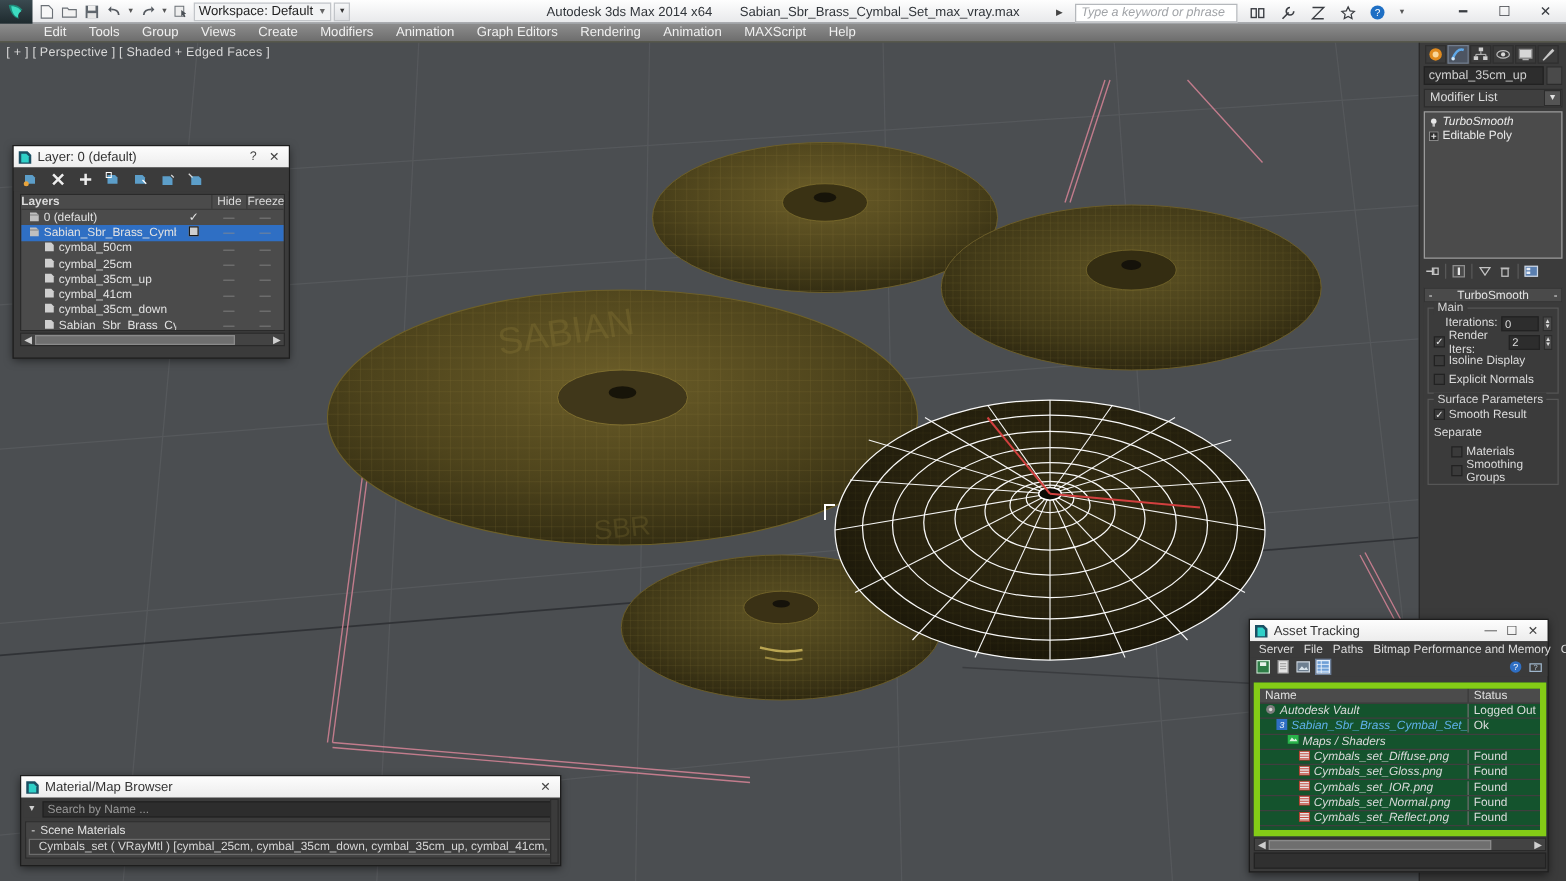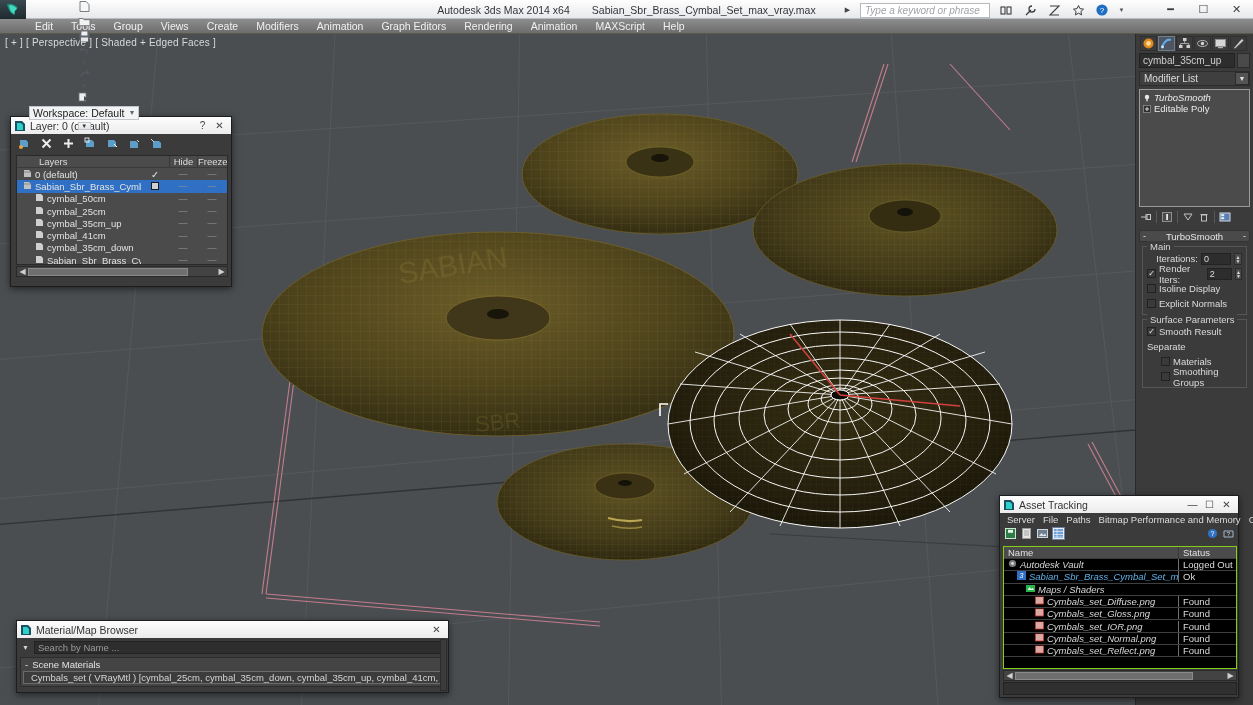--- a/index.html
+++ b/index.html
@@ -7,21 +7,21 @@
     font-family:"Liberation Sans", sans-serif; background:#4a4d50; }
   body { position:relative; font-size:11px; color:#d8d8d8; }
 
   
   #titlebar { position:absolute; left:0; top:0; width:1253px; height:19px;
     background:linear-gradient(#fefefe,#e8e9eb); border-bottom:1px solid #b9bcc0;
     display:flex; align-items:center; color:#2b2b2b; }
   .maxlogo { width:26px; height:19px; background:linear-gradient(#3a4a50,#1e2a2e);
     display:flex; align-items:center; justify-content:center; }
   .maxlogo svg { display:block; }
-  .qat { display:flex; align-items:center; gap:2px; padding:0 3px; height:19px;flex-direction:column; }
+  .qat { display:flex; align-items:center; gap:2px; padding:0 3px; height:19px; }
   .qbtn { width:16px; height:16px; display:flex; align-items:center; justify-content:center;
     color:#3c4043; }
   .qcaret { font-size:6px; color:#555; width:7px; text-align:center; }
   .wsbox { height:15px; background:#f2f3f4; border:1px solid #c2c5c9; display:flex;
     align-items:center; padding:0 3px; font-size:10.5px; color:#222; gap:4px; }
   .wsdrop { width:13px; height:15px; background:linear-gradient(#f6f7f8,#dfe1e4);
     border:1px solid #c2c5c9; display:flex;align-items:center;justify-content:center;
     font-size:6px; color:#333;}
   #apptitle { position:absolute; left:0; top:0; width:1253px; height:19px;
     display:flex; align-items:center; justify-content:center; gap:22px;
@@ -68,21 +68,21 @@
 
   
   #layerdlg { left:10px; top:116px; width:222px; height:171px; }
   #layertools { height:19px; background:#3b3b3b; display:flex; align-items:center;
     padding-left:6px; gap:8px; }
   .ltool { width:14px; height:14px; display:flex; align-items:center; justify-content:center; }
   #layerlistwrap { position:absolute; left:5px; top:38px; width:212px; height:110px;
     background:#4b4b4b; border:1px solid #2a2a2a; overflow:hidden; }
   .lhdr { display:flex; height:12px; background:#4b4b4b; border-bottom:1px solid #3a3a3a;
     font-size:9.5px; color:#dcdcdc; align-items:center; }
-  .lhdr .c1 { flex:1; padding-left:22px; }
+  .lhdr .c1 { flex:1; padding-left:0;font-weight:bold; }
   .lhdr .c2 { width:28px; text-align:center; border-left:1px solid #3a3a3a; }
   .lhdr .c3 { width:30px; text-align:center; border-left:1px solid #3a3a3a; }
   .lrow { display:flex; height:12.3px; align-items:center; font-size:9.5px; color:#e2e2e2; }
   .lrow.sel { background:#2f6fc4; }
   .lrow .c1 { flex:1; display:flex; gap:3px; overflow:hidden;
     white-space:nowrap; }
   .lrow .ck { width:28px; text-align:center; }
   .lrow .c2,.lrow .c3 { width:28px; text-align:center; color:#8b8b8b; font-size:9px; }
   .lrow .c3 { width:30px; }
   .lico { width:9px; height:9px; flex:none; display:inline-block; }
@@ -112,21 +112,21 @@
   #asset { left:999px; top:495px; width:240px; height:203px; }
   #assetmenu { height:13px; display:flex; align-items:center; gap:0;
     background:#3b3b3b; font-size:9.5px; color:#dcdcdc; padding-left:3px; }
   #assetmenu span { padding:0 4px; white-space:nowrap; }
   #assettools { height:15px; background:#3b3b3b; display:flex; align-items:center;
     gap:3px; padding-left:4px; position:relative; }
   .atool { width:13px; height:13px; display:flex; align-items:center; justify-content:center;
     border:1px solid transparent; }
   .atool.act { border-color:#6d7f99; background:#4f5a6b; }
   #assetgrid { position:absolute; left:3px; top:50px; width:234px; height:123px;
-    background:#000000; border:1px solid #84cc16; overflow:hidden; }
+    background:#14532d; border:5px solid #84cc16; overflow:hidden; }
   .ahdr { display:flex; height:12px; background:#4b4b4b; border-bottom:1px solid #3a3a3a;
     font-size:9.5px; color:#e0e0e0; align-items:center; }
   .ahdr .n { flex:1; padding-left:4px; } .ahdr .s { width:58px; padding-left:4px;
     border-left:1px solid #3a3a3a; }
   .arow { display:flex; height:12.3px; align-items:center; font-size:9.5px;
     border-bottom:1px solid #3f3f3f; }
   .arow .n { flex:1; display:flex; align-items:center; gap:3px; overflow:hidden;
     white-space:nowrap; padding-left:2px;font-style:italic; }
   .arow .s { width:58px; padding-left:4px; border-left:1px solid #6e6e6e; color:#dcdcdc; }
   .aico { width:9px; height:9px; flex:none; }

